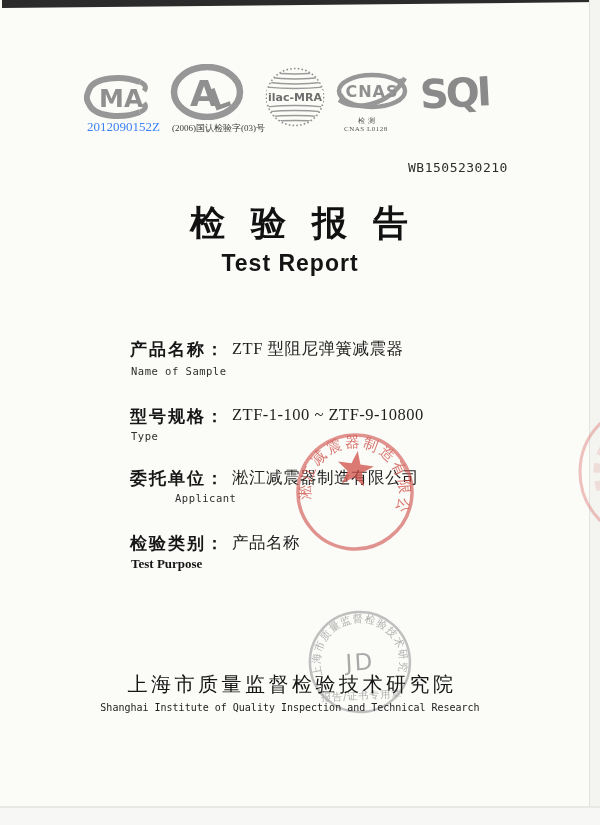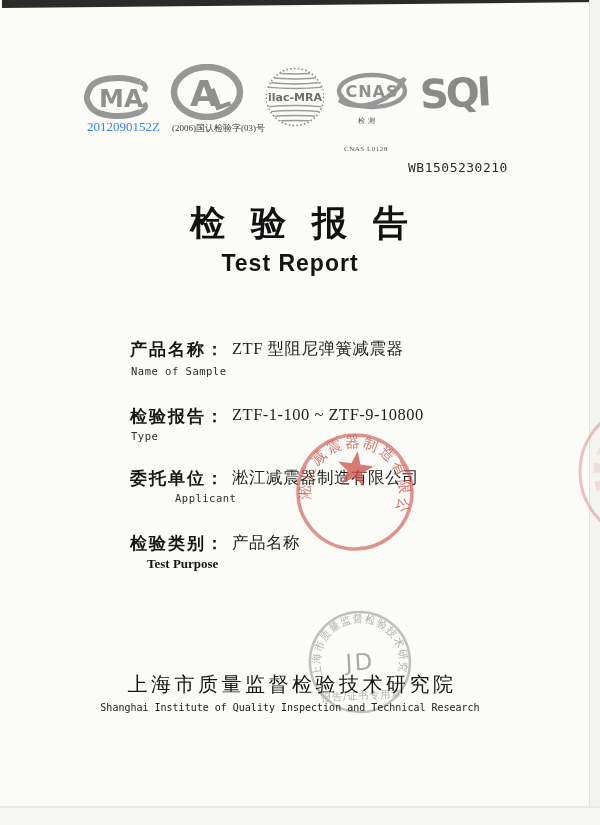--- a/index.html
+++ b/index.html
@@ -10,27 +10,27 @@
   }
   .abs{position:absolute;}
   svg text{font-family:"DejaVu Sans",sans-serif;}
   .serif{font-family:"Liberation Serif",serif;}
   .mono{font-family:"DejaVu Sans Mono","Liberation Mono",monospace;}
   .title-cn{top:200px;left:12px;width:600px;text-align:center;font-size:35px;font-weight:bold;letter-spacing:26px;color:#111;font-family:"DejaVu Sans",sans-serif;}
   .title-en{top:250px;left:-10px;width:600px;text-align:center;font-size:23px;font-weight:bold;letter-spacing:1px;color:#141414;font-family:"Liberation Sans",sans-serif;}
   .flabel{font-size:17px;font-weight:bold;letter-spacing:2px;color:#161616;}
   .fvalue{font-size:16.5px;letter-spacing:0.5px;color:#1e1e1e;}
   .fsub{font-size:10.5px;color:#2e2e2e;letter-spacing:0.5px;font-family:"DejaVu Sans Mono",monospace;}
-  .fsub-bold{font-size:13px;font-weight:bold;color:#161616;font-family:"Liberation Serif",serif;margin-left:16px;}
+  .fsub-bold{font-size:13px;font-weight:bold;color:#161616;font-family:"Liberation Serif",serif;}
   .footer-cn{top:671px;left:-8px;width:600px;text-align:center;font-size:20px;font-weight:500;letter-spacing:3.5px;color:#161616;font-family:"DejaVu Sans",sans-serif;}
   .footer-en{top:702px;left:-10px;width:600px;text-align:center;font-size:10px;color:#222;font-family:"DejaVu Sans Mono",monospace;}
   .certnum{font-size:13px;color:#3b82f6;}
   .certnum2{font-size:9px;color:#3a3a3a;}
   .cnas-sub{font-size:7px;color:#555;letter-spacing:3px;}
-  .cnas-code{font-size:7px;color:#555;letter-spacing:0.5px;margin-top:20px;}
+  .cnas-code{font-size:7px;color:#555;letter-spacing:0.5px;}
   .sqi{font-size:40px;font-weight:bold;color:#8a8a8a;letter-spacing:-3px;transform:rotate(-3deg);font-family:"DejaVu Sans",sans-serif;}
   .top-edge{left:2px;top:0;right:0;height:8px;background:#2b2b2b;clip-path:polygon(0 0,100% 0,100% 25%,0 100%);}
   .right-line{left:589px;top:0;width:1px;height:825px;background:#e2e2de;}
   .right-strip{left:590px;top:0;width:10px;height:825px;background:#f4f4f1;}
   .bottom-line{left:0;top:806px;width:600px;height:2px;background:#e8e8e4;}
   .bottom-strip{left:0;top:808px;width:600px;height:17px;background:#f7f7f5;}
 </style>
 </head>
 <body>
 
@@ -96,21 +96,21 @@
   <div class="abs title-cn">检验报告</div>
   <div class="abs title-en">Test Report</div>
 
   <div>
     <span class="abs flabel" style="left:130px;top:338px;">产品名称：</span>
     <span class="abs fvalue" style="left:232px;top:338px;">ZTF 型阻尼弹簧减震器</span>
     <span class="abs fsub" style="left:131px;top:365px;">Name of Sample</span>
   </div>
 
   <div>
-    <span class="abs flabel" style="left:130px;top:405px;">检验报告：</span>
+    <span class="abs flabel" style="left:130px;top:405px;">型号规格：</span>
     <span class="abs fvalue" style="left:232px;top:405px;">ZTF-1-100 ~ ZTF-9-10800</span>
     <span class="abs fsub" style="left:131px;top:430px;">Type</span>
   </div>
 
   <div>
     <span class="abs flabel" style="left:130px;top:467px;">委托单位：</span>
     <span class="abs fvalue" style="left:232px;top:467px;">淞江减震器制造有限公司</span>
     <span class="abs fsub" style="left:131px;top:492px;margin-left:44px;">Applicant</span>
   </div>
 

